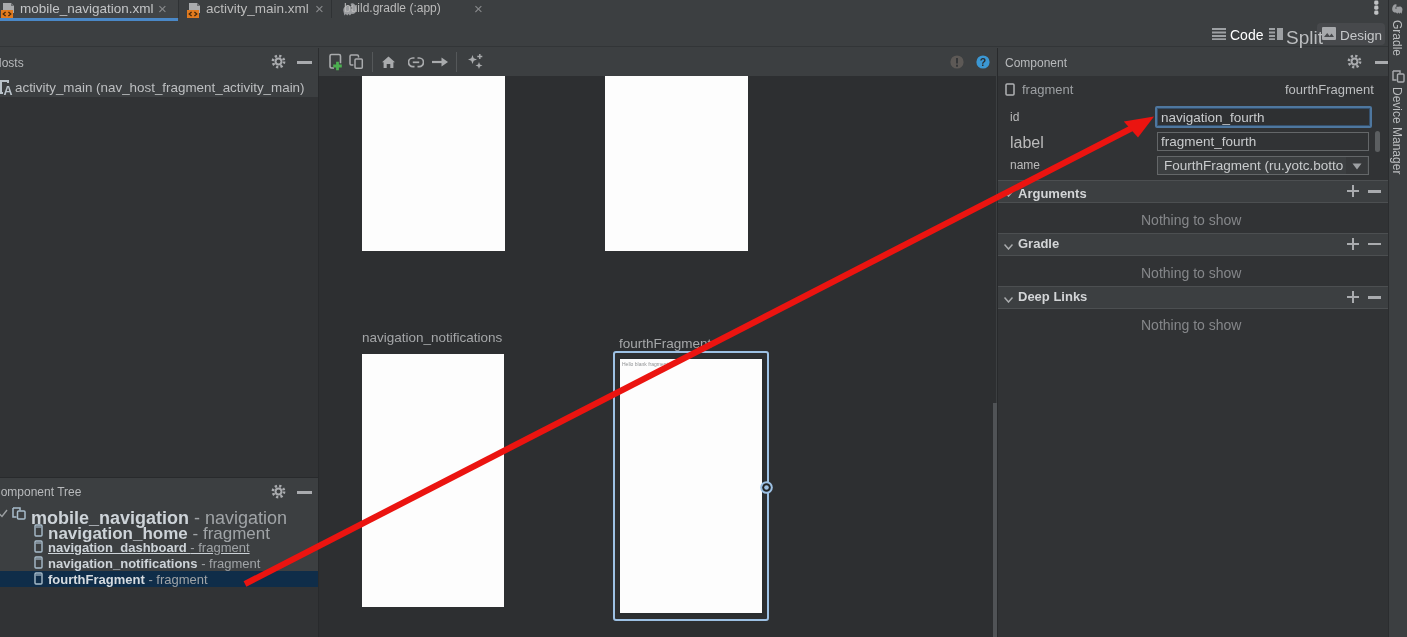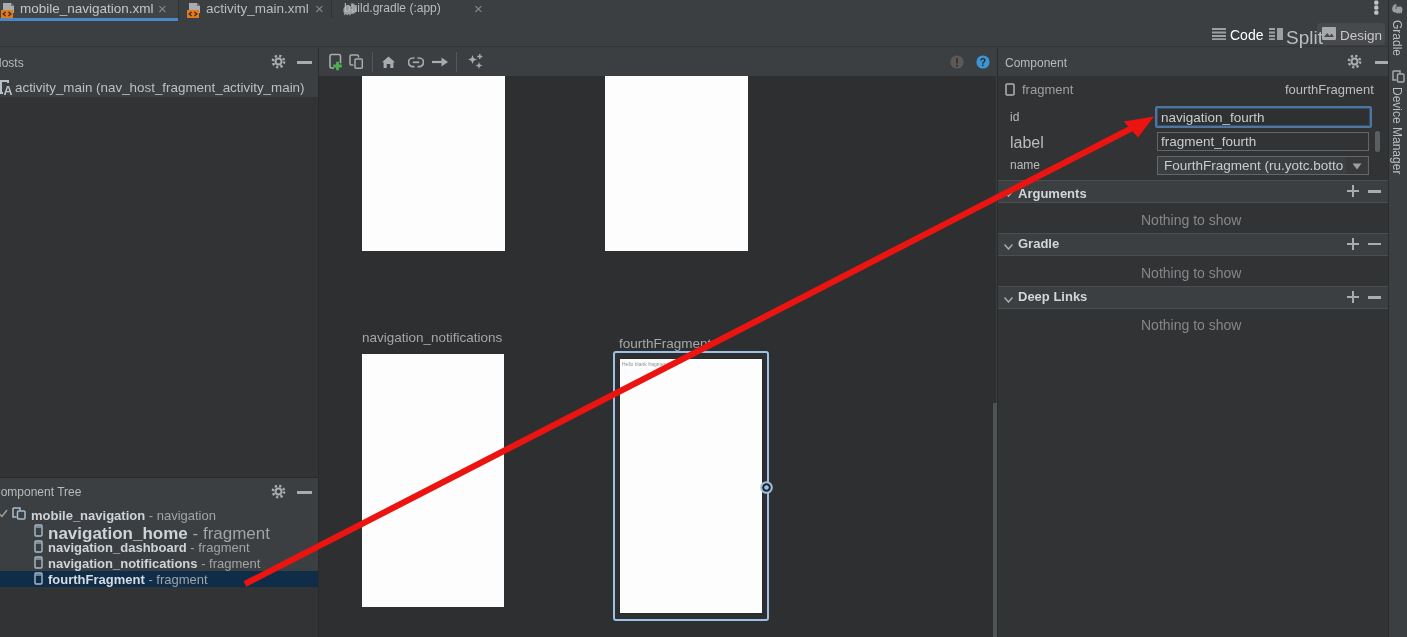--- a/index.html
+++ b/index.html
@@ -194,33 +194,33 @@
 <div class="abs" style="left:0;top:505px;width:318px;height:66px;background:#3c3f41;"></div>
 <div class="abs" style="left:0;top:571px;width:318px;height:16px;background:#0f2d49;"></div>
 
 <svg class="abs" style="left:-2px;top:509px;" width="10" height="9" viewBox="0 0 10 9">
   <path d="M1 4.5 l3 3 L9 1" fill="none" stroke="#9da0a3" stroke-width="1.4"></path>
 </svg>
 <svg class="abs" style="left:12px;top:507px;" width="14" height="13" viewBox="0 0 14 13">
   <path d="M1 1 h7 v2.5 M1 1 v9 h3.5" fill="none" stroke="#a8bdcb" stroke-width="1.5"></path>
   <rect x="5.5" y="4" width="7.5" height="8" rx="1" fill="none" stroke="#a8bdcb" stroke-width="1.5"></rect>
 </svg>
-<div class="abs" style="left:31px;top:508px;font-size:13px;color:#cdd3d8;font-weight:bold;">mobile_navigation <span style="font-weight:normal;color:#a0a4a7;">- navigation</span></div>
+<div class="abs" style="left:31px;top:508px;font-size:18px;color:#cdd3d8;font-weight:bold;">mobile_navigation <span style="font-weight:normal;color:#a0a4a7;">- navigation</span></div>
 
 <svg class="abs" style="left:34px;top:524px;" width="9" height="13" viewBox="0 0 9 13">
   <rect x="1" y="1" width="7" height="11" rx="1" fill="none" stroke="#a8bdcb" stroke-width="1.4"></rect>
   <path d="M1.7 3 h5.6" stroke="#a8bdcb" stroke-width="1.2"></path>
 </svg>
 <div class="abs" style="left:48px;top:524px;font-size:17px;color:#cdd3d8;font-weight:bold;">navigation_home <span style="font-weight:normal;color:#a0a4a7;">- fragment</span></div>
 
 <svg class="abs" style="left:34px;top:540px;" width="9" height="13" viewBox="0 0 9 13">
   <rect x="1" y="1" width="7" height="11" rx="1" fill="none" stroke="#a8bdcb" stroke-width="1.4"></rect>
   <path d="M1.7 3 h5.6" stroke="#a8bdcb" stroke-width="1.2"></path>
 </svg>
-<div class="abs" style="left:48px;top:540px;font-size:13px;color:#cdd3d8;font-weight:bold;">navigation_dashboard <span style="font-weight:normal;color:#a0a4a7;">- fragment</span></div>
+<div class="abs" style="left:48px;top:540px;font-size:13px;color:#cdd3d8;font-weight:bold;text-decoration:underline;">navigation_dashboard <span style="font-weight:normal;color:#a0a4a7;">- fragment</span></div>
 
 <svg class="abs" style="left:34px;top:556px;" width="9" height="13" viewBox="0 0 9 13">
   <rect x="1" y="1" width="7" height="11" rx="1" fill="none" stroke="#a8bdcb" stroke-width="1.4"></rect>
   <path d="M1.7 3 h5.6" stroke="#a8bdcb" stroke-width="1.2"></path>
 </svg>
 <div class="abs" style="left:48px;top:556px;font-size:13px;color:#cdd3d8;font-weight:bold;">navigation_notifications <span style="font-weight:normal;color:#a0a4a7;">- fragment</span></div>
 
 <svg class="abs" style="left:34px;top:572px;" width="9" height="13" viewBox="0 0 9 13">
   <rect x="1" y="1" width="7" height="11" rx="1" fill="none" stroke="#a8bdcb" stroke-width="1.4"></rect>
   <path d="M1.7 3 h5.6" stroke="#a8bdcb" stroke-width="1.2"></path>

